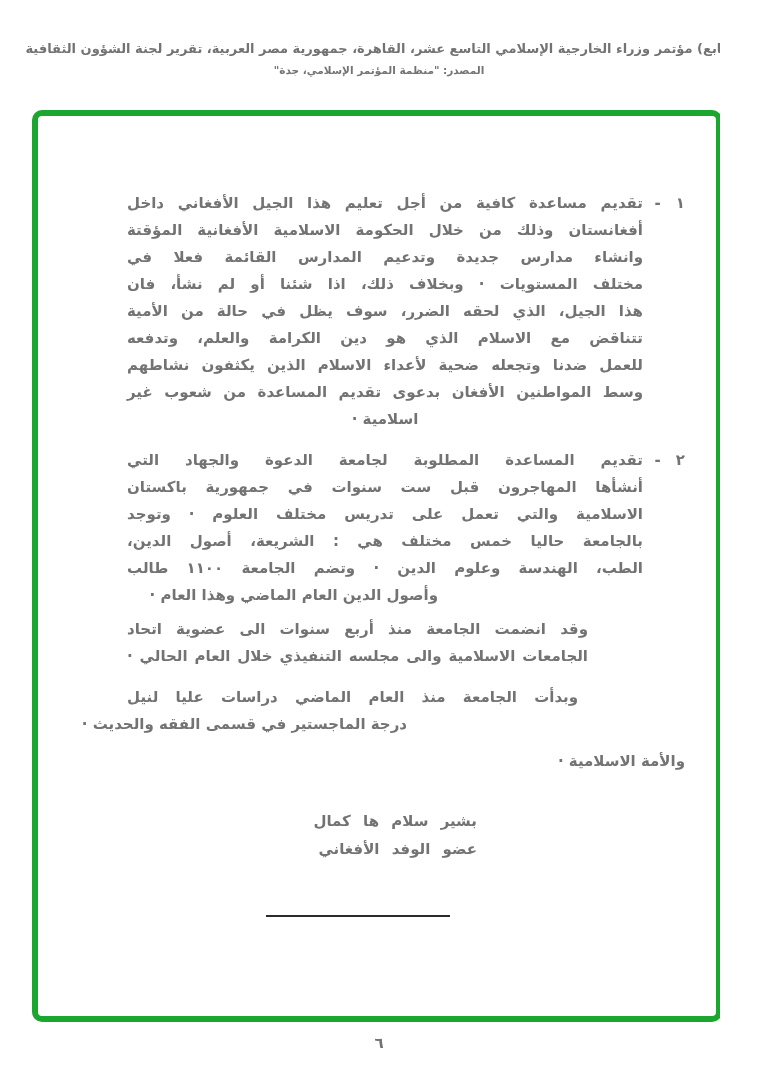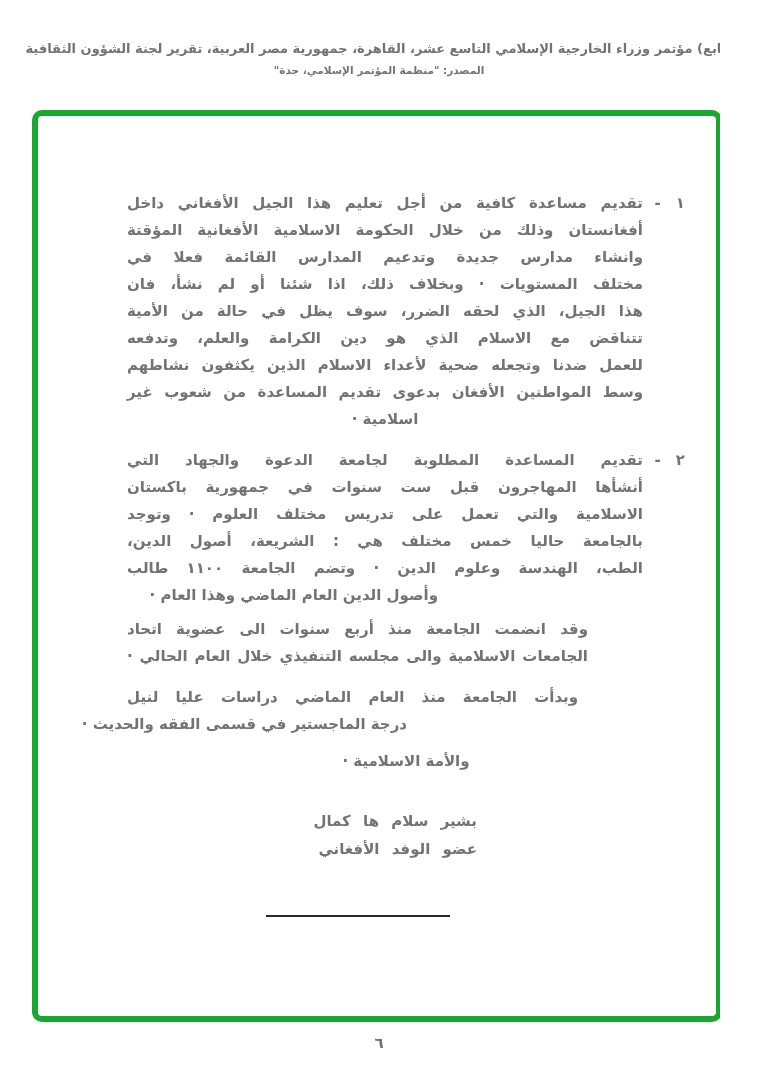--- a/index.html
+++ b/index.html
@@ -40,21 +40,21 @@
   .last-right{text-align:center;}
   .item2{margin-top:14px;}
   .item2-last{margin-right:205px;text-align:right;white-space:nowrap;}
   .para1{margin-top:7px;margin-left:0;}
   .para1 .fill{margin-right:97px;}
   .para2{margin-top:14px;}
   .para2 .fill{margin-right:107px;}
   .p2l2{margin-right:278px;text-align:right;white-space:nowrap;}
   .para3{margin-top:10px;}
   .para3 .fill{margin-right:107px;}
-  .p3l2{text-align:center;white-space:nowrap;}
+  .p3l2{text-align:right;white-space:nowrap;}
   
   .signature{margin-top:32px;margin-right:208px;text-align:right;word-spacing:7px;}
   .sig-name,.sig-title{line-height:28px;}
   .sig-rule{
     margin-top:52px;margin-right:235px;
     width:184px;height:2px;background:#2a2a2a;
   }
   
   .page-number{
     position:absolute;top:1034px;left:0;width:758px;

